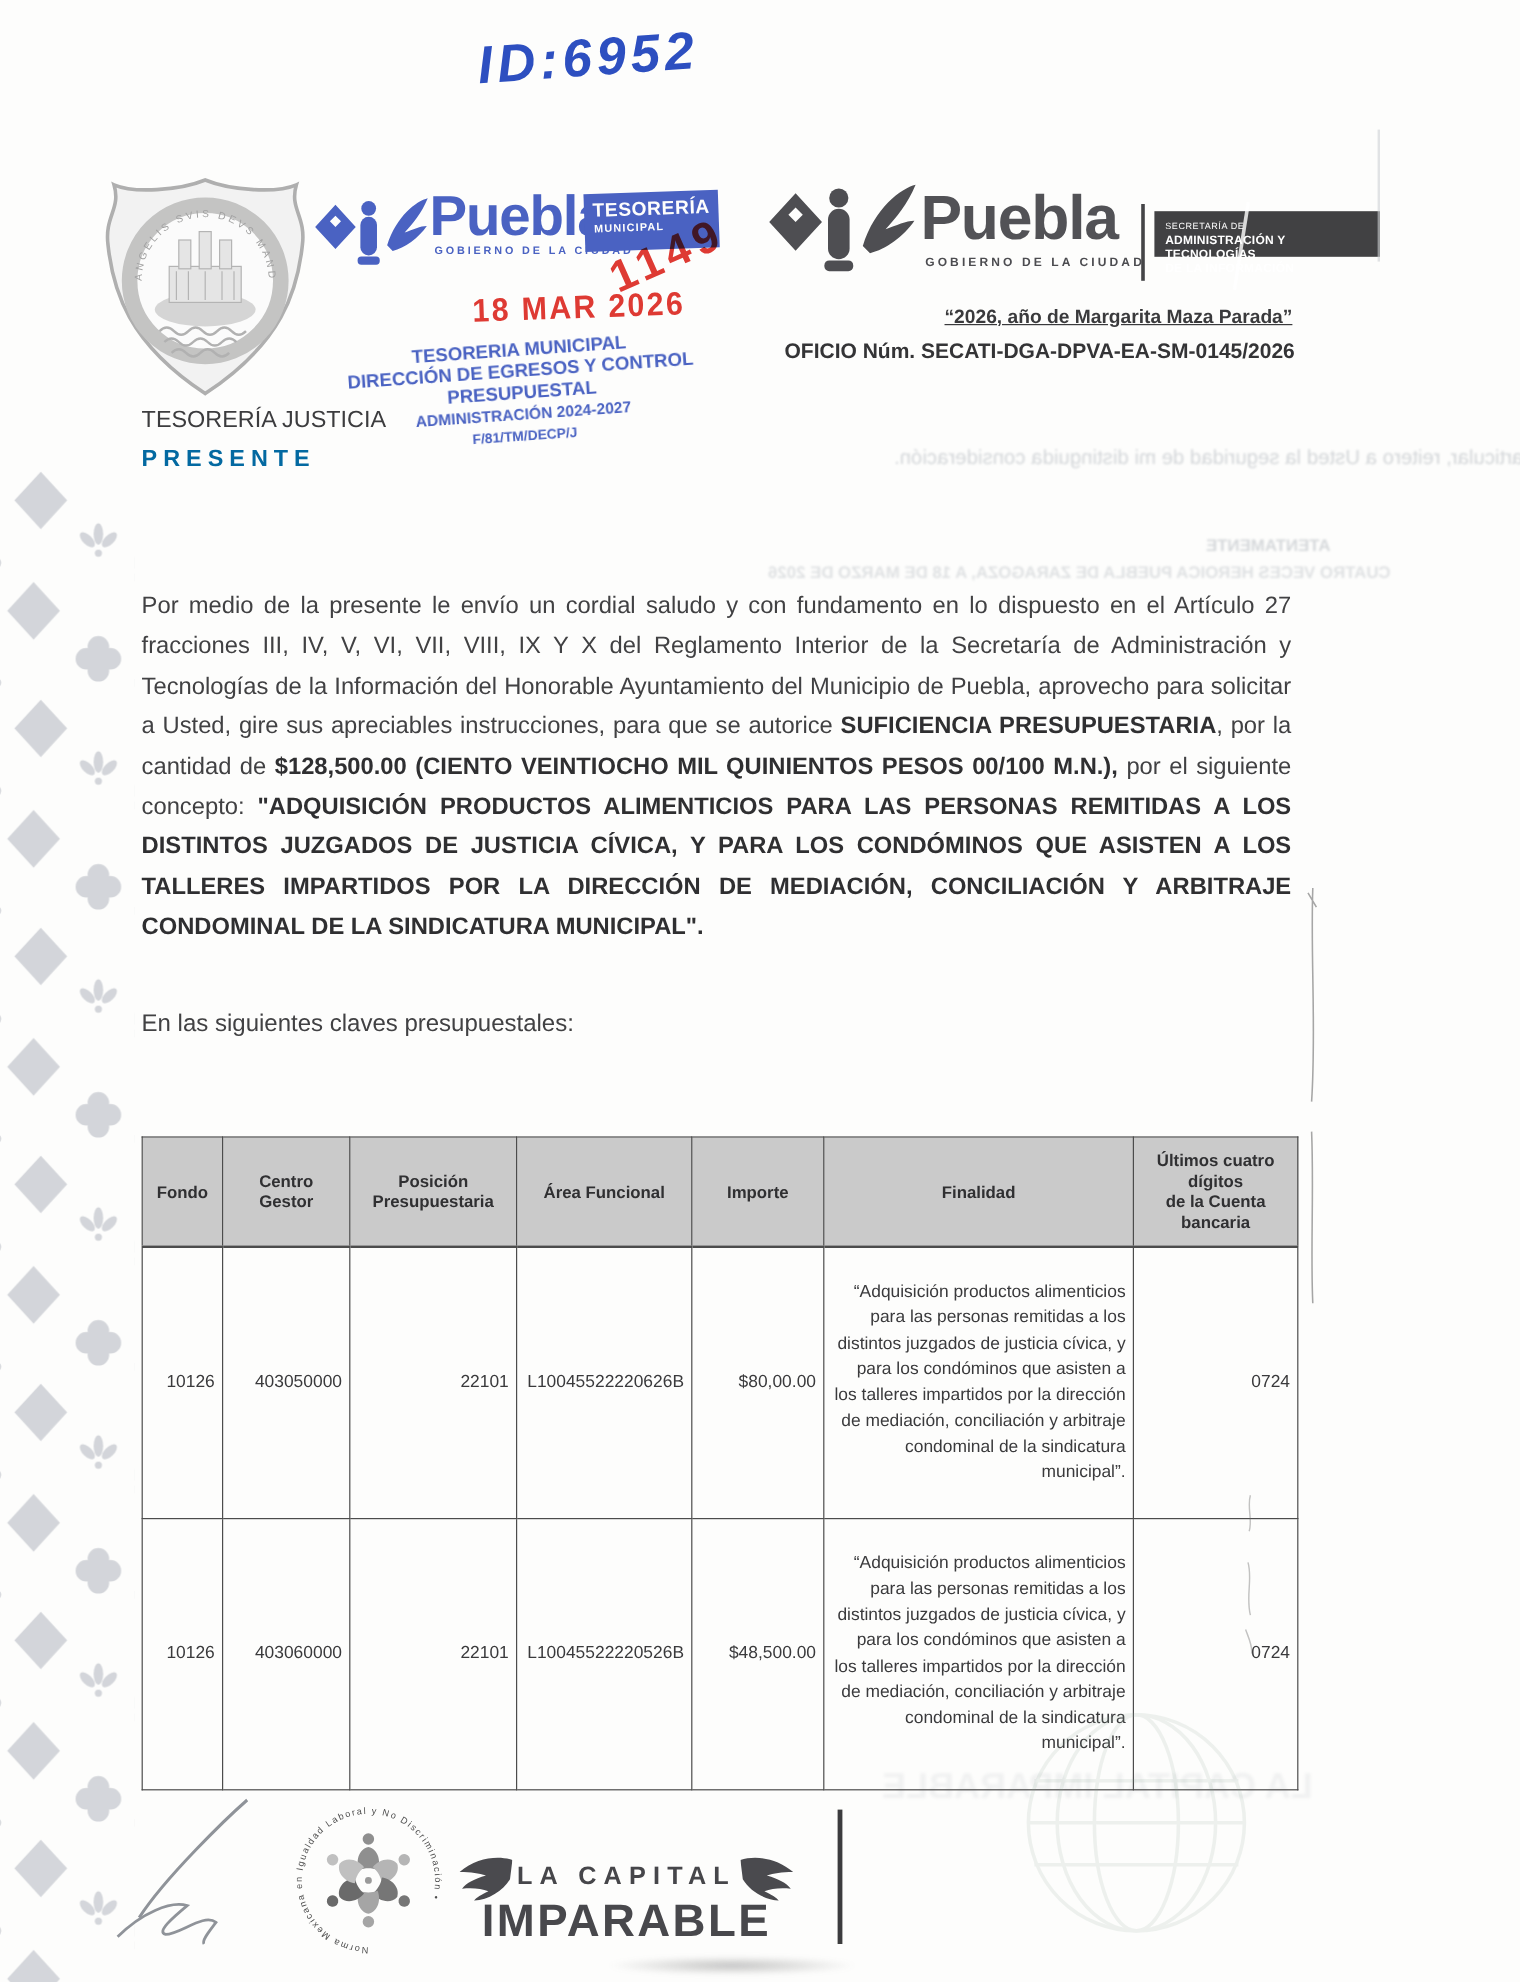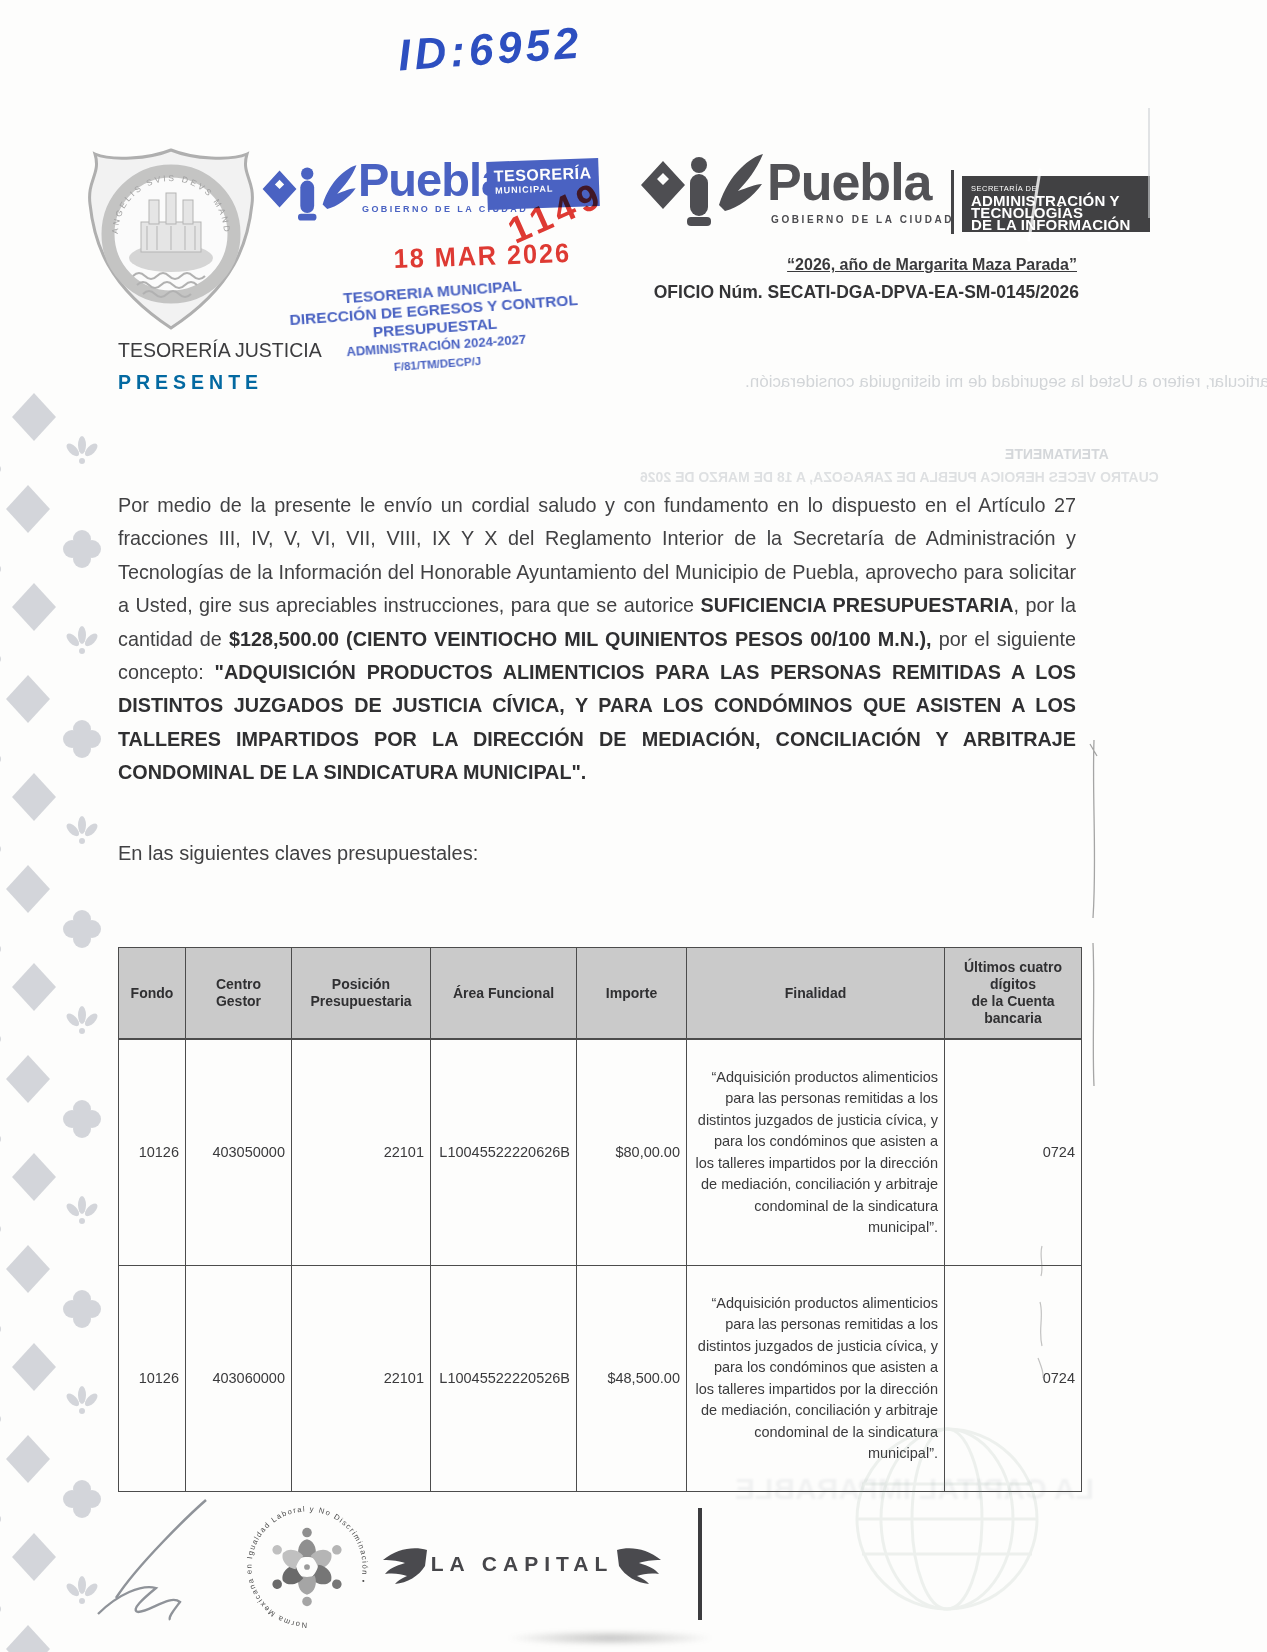--- a/index.html
+++ b/index.html
@@ -32,24 +32,24 @@
                 transform:rotate(-4deg);filter:blur(.3px);mix-blend-mode:multiply;line-height:18px;}
   .stamp-office .l{font-size:15.5px;font-weight:bold;}
   .stamp-office .s1{font-size:13px;font-weight:bold;}
   .stamp-office .s2{font-size:11.5px;font-weight:bold;}
 
   
   .right-logo{left:635px;top:148px;width:520px;height:100px;color:var(--logo_gray);}
   .right-logo .word{left:132px;top:4px;font-size:52px;font-weight:bold;letter-spacing:-1px;color:#525256;}
   .right-logo .sub{left:136px;top:66px;font-size:10px;font-weight:bold;letter-spacing:2.6px;color:#4c4c50;}
   .right-logo .divider{left:316px;top:22px;width:3px;height:64px;background:#454547;}
-  .secati-box{left:327px;top:28px;width:188px;height:56px;background:#414143;color:#fff;
+  .secati-box{left:327px;top:28px;width:188px;height:38px;background:#414143;color:#fff;
               padding:7px 9px;box-sizing:border-box;line-height:12px;}
   .secati-box .t1{font-size:7.5px;letter-spacing:.5px;}
-  .secati-box .t2,.secati-box .t3{font-size:15px;font-weight:bold;letter-spacing:.2px;}
+  .secati-box .t2,.secati-box .t3{font-size:10px;font-weight:bold;letter-spacing:.2px;}
   .box-crease{left:398px;top:20px;width:3px;height:74px;background:rgba(255,255,255,.8);
               transform:rotate(9deg);}
 
   .year-legend{right:190px;top:256px;font-size:16px;font-weight:bold;color:#3a3a3c;text-decoration:underline;}
   .oficio{right:188px;top:282px;font-size:17.5px;font-weight:bold;color:#343436;}
 
   
   .recipient{left:118px;top:334px;font-size:19.5px;line-height:32.4px;color:#3c3c3e;}
   .recipient .name{font-size:20px;font-weight:bold;color:#2e2e30;}
   .recipient .pres{font-weight:bold;letter-spacing:5px;color:#0369a1;}
@@ -325,20 +325,21 @@
   <div class="abs capital">
     <div class="row1">
       <svg width="46" height="40" viewBox="0 0 46 40">
         <path d="M46,6 C34,2 16,4 2,16 C12,16 18,17 24,19 C14,22 8,25 4,30 C13,29 20,30 26,32 C20,35 16,37 14,40 C26,39 38,32 44,22 Z" fill="#4a4a4e"></path>
       </svg>
       <span class="t1">LA CAPITAL</span>
       <svg width="46" height="40" viewBox="0 0 46 40" style="transform:scaleX(-1)">
         <path d="M46,6 C34,2 16,4 2,16 C12,16 18,17 24,19 C14,22 8,25 4,30 C13,29 20,30 26,32 C20,35 16,37 14,40 C26,39 38,32 44,22 Z" fill="#4a4a4e"></path>
       </svg>
     </div>
+    <div class="t2">IMPARABLE</div>
   </div>
   <div class="abs cap-bar"></div>
 
   <svg class="abs globe" width="215" height="215" viewBox="0 0 215 215">
     <g stroke="#86a291" stroke-width="3" fill="none">
       <circle cx="107" cy="107" r="90"></circle>
       <ellipse cx="107" cy="107" rx="35" ry="90"></ellipse>
       <ellipse cx="107" cy="107" rx="66" ry="90"></ellipse>
       <line x1="22" y1="72" x2="192" y2="72"></line>
       <line x1="17" y1="107" x2="197" y2="107"></line>

